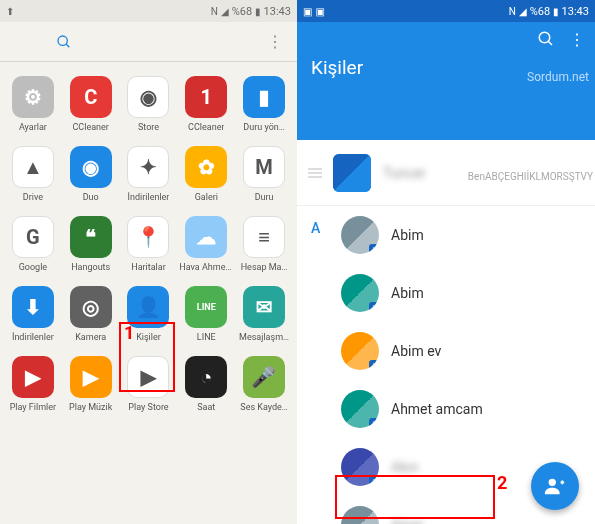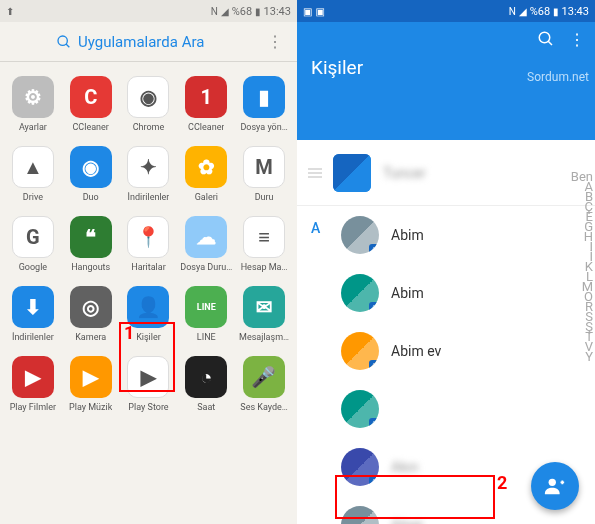--- a/index.html
+++ b/index.html
@@ -30,21 +30,21 @@
 .list{padding:0;position:relative}
 .profile-row{display:flex;align-items:center;height:66px;border-bottom:1px solid #eee;position:relative}
 .dragicon{width:36px;display:flex;align-items:center;justify-content:center;color:#ccc;font-size:16px;flex-direction:column;gap:2px}
 .dragicon span{width:14px;height:2px;background:#ddd}
 .avatar{width:38px;height:38px;border-radius:50%;margin:0 12px 0 0;display:flex;align-items:center;justify-content:center;color:#fff;font-weight:bold;position:relative;overflow:hidden}
 .avatar.sq{border-radius:6px}
 .contact-row{display:flex;align-items:center;height:58px;padding-left:44px;position:relative}
 .section-letter{position:absolute;left:14px;top:14px;color:#1e88e5;font-size:14px;font-weight:500}
 .cname{font-size:14px;color:#333}
 .cname.blur{filter:blur(3px);color:#999}
-.alphaindex{position:absolute;right:2px;top:172px;font-size:13px;color:#aaa;display:flex;flex-direction:column;line-height:10px;text-align:right}
+.alphaindex{position:absolute;right:2px;top:172px;font-size:10px;color:#aaa;display:flex;line-height:10px;text-align:right}
 .fab{position:absolute;right:16px;bottom:14px;width:48px;height:48px;border-radius:50%;background:#1e88e5;color:#fff;display:flex;align-items:center;justify-content:center;font-size:20px;box-shadow:0 3px 6px rgba(0,0,0,.3)}
 .badge{position:absolute;right:-2px;bottom:-2px;width:12px;height:12px;border-radius:3px;background:#1565c0;font-size:7px;color:#fff;display:flex;align-items:center;justify-content:center}
 svg{display:block}
 </style>
 </head>
 <body>
 
 <div class="phone left">
   <div class="statusbar">
     <span class="left-icons">
@@ -56,44 +56,43 @@
     <span class="ico">▮</span>
     <span>13:43</span>
   </div>
   <div class="searchbar">
     <span class="sicon">
       <svg width="16" height="16" viewBox="0 0 24 24" fill="none" stroke="#1e88e5" stroke-width="2">
           <circle cx="10" cy="10" r="7"></circle>
           <line x1="20" y1="20" x2="15" y2="15"></line>
         </svg>
     </span>
-    <span class="stext">Uygulamalarda Ara</span>
     <span class="dots">⋮</span>
   </div>
   <div class="grid" id="grid">
       <div class="row">
         <div class="cell">
           <div class="appicon" style="background: rgb(189, 189, 189); font-size: 20px;">⚙</div>
           <div class="applabel">Ayarlar</div>
         </div>
         <div class="cell">
           <div class="appicon" style="background: rgb(229, 57, 53); font-size: 20px;">C</div>
           <div class="applabel">CCleaner</div>
         </div>
         <div class="cell">
           <div class="appicon" style="background: rgb(255, 255, 255); border: 1px solid rgb(221, 221, 221); color: rgb(85, 85, 85); font-size: 20px;">◉</div>
-          <div class="applabel">Chrome</div>
+          <div class="applabel">Store</div>
         </div>
         <div class="cell">
           <div class="appicon" style="background: rgb(211, 47, 47); font-size: 20px;">1</div>
           <div class="applabel">CCleaner</div>
         </div>
         <div class="cell">
           <div class="appicon" style="background: rgb(30, 136, 229); font-size: 20px;">▮</div>
-          <div class="applabel">Dosya yön…</div>
+          <div class="applabel">Duru yön…</div>
         </div>
       </div>
       <div class="row">
         <div class="cell">
           <div class="appicon" style="background: rgb(255, 255, 255); border: 1px solid rgb(221, 221, 221); color: rgb(85, 85, 85); font-size: 20px;">▲</div>
           <div class="applabel">Drive</div>
         </div>
         <div class="cell">
           <div class="appicon" style="background: rgb(30, 136, 229); font-size: 20px;">◉</div>
           <div class="applabel">Duo</div>
@@ -119,21 +118,21 @@
         <div class="cell">
           <div class="appicon" style="background: rgb(46, 125, 50); font-size: 20px;">❝</div>
           <div class="applabel">Hangouts</div>
         </div>
         <div class="cell">
           <div class="appicon" style="background: rgb(255, 255, 255); border: 1px solid rgb(221, 221, 221); color: rgb(85, 85, 85); font-size: 20px;">📍</div>
           <div class="applabel">Haritalar</div>
         </div>
         <div class="cell">
           <div class="appicon" style="background: rgb(144, 202, 249); font-size: 20px;">☁</div>
-          <div class="applabel">Dosya Duru…</div>
+          <div class="applabel">Hava Ahmet…</div>
         </div>
         <div class="cell">
           <div class="appicon" style="background: rgb(255, 255, 255); border: 1px solid rgb(221, 221, 221); color: rgb(85, 85, 85); font-size: 20px;">≡</div>
           <div class="applabel">Hesap Ma…</div>
         </div>
       </div>
       <div class="row">
         <div class="cell">
           <div class="appicon" style="background: rgb(30, 136, 229); font-size: 20px;">⬇</div>
           <div class="applabel">İndirilenler</div>
@@ -236,20 +235,21 @@
         <div class="contact-row">
           <div class="avatar" style="background: linear-gradient(135deg, rgb(255, 152, 0) 50%, rgb(255, 183, 77) 50%);">
             <div class="badge">G</div>
           </div>
           <span class="cname">Abim ev</span>
         </div>
         <div class="contact-row">
           <div class="avatar" style="background: linear-gradient(135deg, rgb(0, 150, 136) 50%, rgb(77, 182, 172) 50%);">
             <div class="badge">G</div>
           </div>
+          <span class="cname">Ahmet amcam</span>
         </div>
         <div class="contact-row">
           <div class="avatar" style="background: linear-gradient(135deg, rgb(57, 73, 171) 50%, rgb(92, 107, 192) 50%);">
             <div class="badge">G</div>
           </div>
           <span class="cname blur">Akın</span>
         </div>
         <div class="contact-row">
           <div class="avatar" style="background: linear-gradient(135deg, rgb(120, 144, 156) 50%, rgb(176, 190, 197) 50%);"></div>
           <span class="cname blur">Alper</span>

